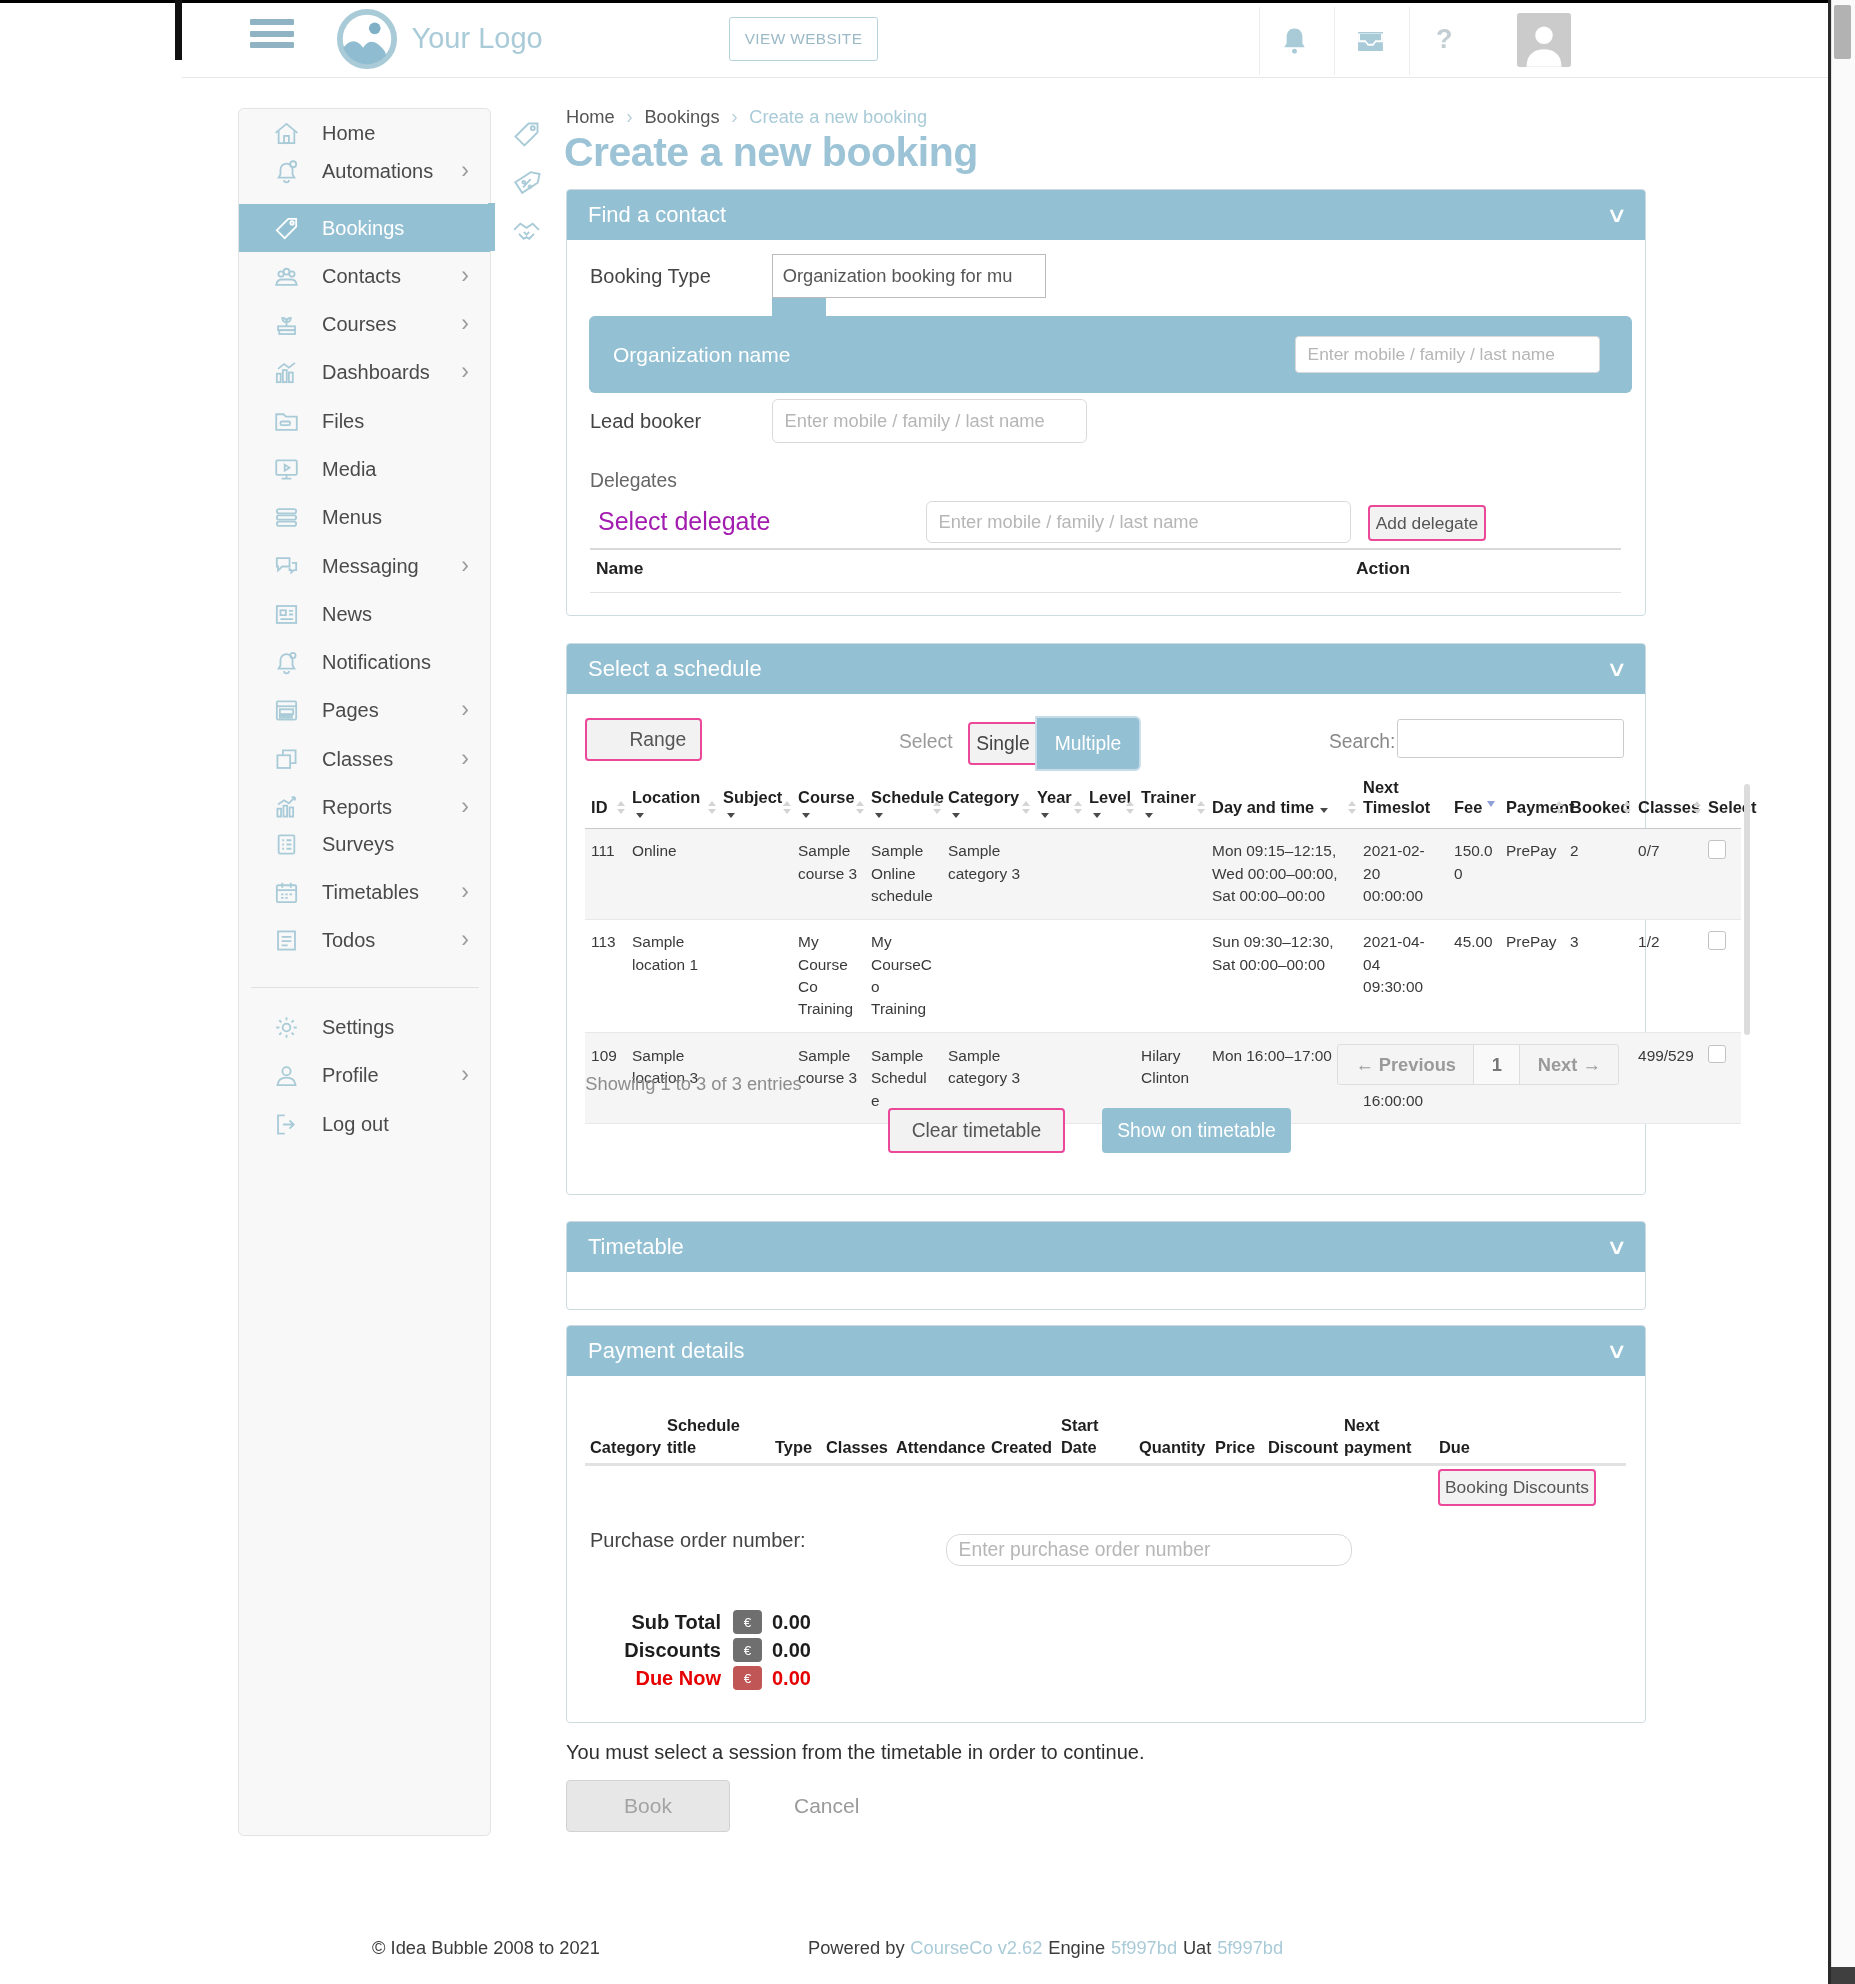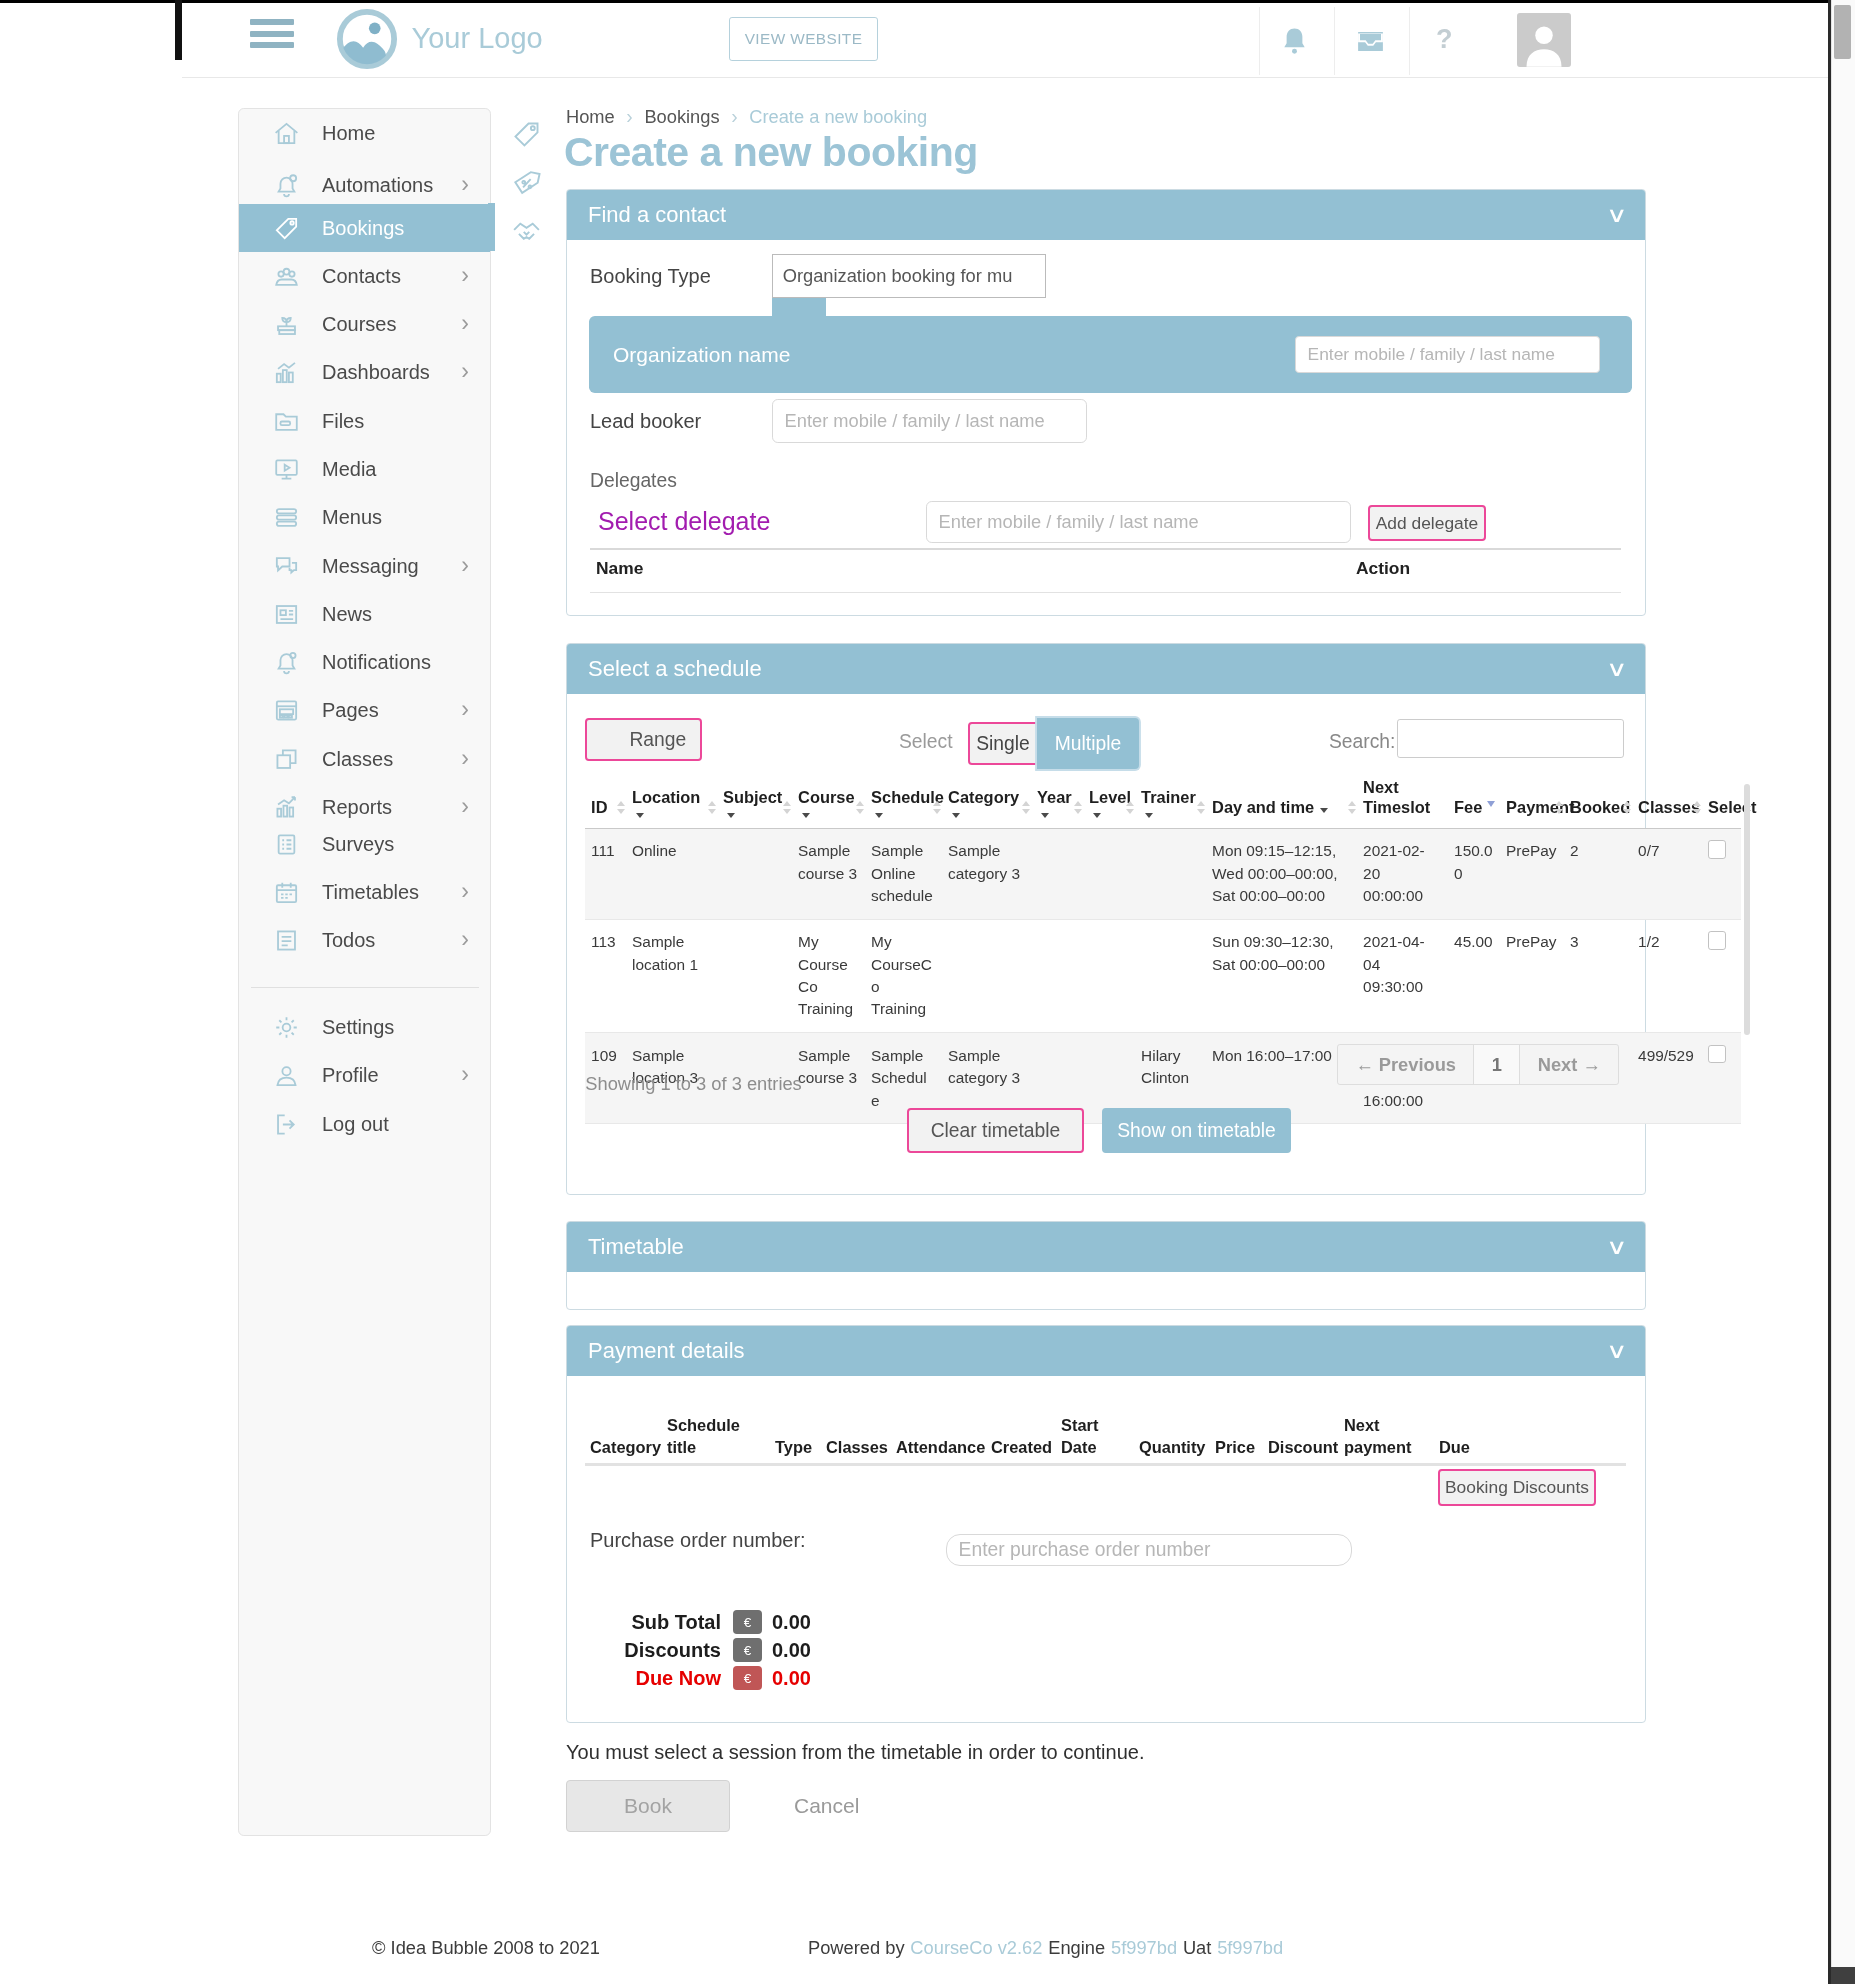--- a/index.html
+++ b/index.html
@@ -169,21 +169,21 @@
       <span class="s-ico">
           <svg viewBox="0 0 24 24" fill="none" stroke="currentColor" stroke-width="1.5">
             <path d="M3 11.5 12 4l9 7.5"></path>
             <path d="M5.5 10v10h13V10"></path>
             <rect x="10" y="14" width="4" height="6"></rect>
           </svg>
         </span>
       <span class="s-label">Home</span>
     </div>
 
-    <div class="side-item" style="top:52px">
+    <div class="side-item" style="top:38px">
       <span class="s-ico">
           <svg viewBox="0 0 24 24" fill="none" stroke="currentColor" stroke-width="1.5">
             <path d="M12 5.5a5 5 0 0 0-5 5v4L5.5 17h13L17 14.5v-4a5 5 0 0 0-5-5z"></path>
             <path d="M10 19a2 2 0 0 0 4 0"></path>
             <circle cx="17.5" cy="6" r="2.5"></circle>
           </svg>
         </span>
       <span class="s-label">Automations</span>
       <span class="s-chev">›</span>
     </div>
@@ -620,21 +620,21 @@
         </tr>
       </tbody>
     </table>
 
     <div class="abs" style="left:18.3px;top:429px;font-size:18.3px;color:#8d8d8d;">Showing 1 to 3 of 3 entries</div>
     <div class="pager" style="left:770px;top:400px;">
       <span class="pg">← Previous</span>
       <span class="pg cur">1</span>
       <span class="pg">Next →</span>
     </div>
-    <div class="btn abs" style="left:340px;top:464px;width:177px;height:45px;font-size:19.3px;text-align:right;">Clear timetable</div>
+    <div class="btn abs" style="left:321px;top:464px;width:177px;height:45px;font-size:19.3px;text-align:right;">Clear timetable</div>
     <div class="btn btn-blue abs" style="left:535px;top:464px;width:189px;height:45px;font-size:19.3px;">Show on timetable</div>
   </div>
 
   <div class="tbl-scroll"></div>
 
   <div class="panel" style="top:1221px;height:87px;">
     <div class="phead">
       <span class="pt">Timetable</span>
       <span class="pc">∨</span>
     </div>

